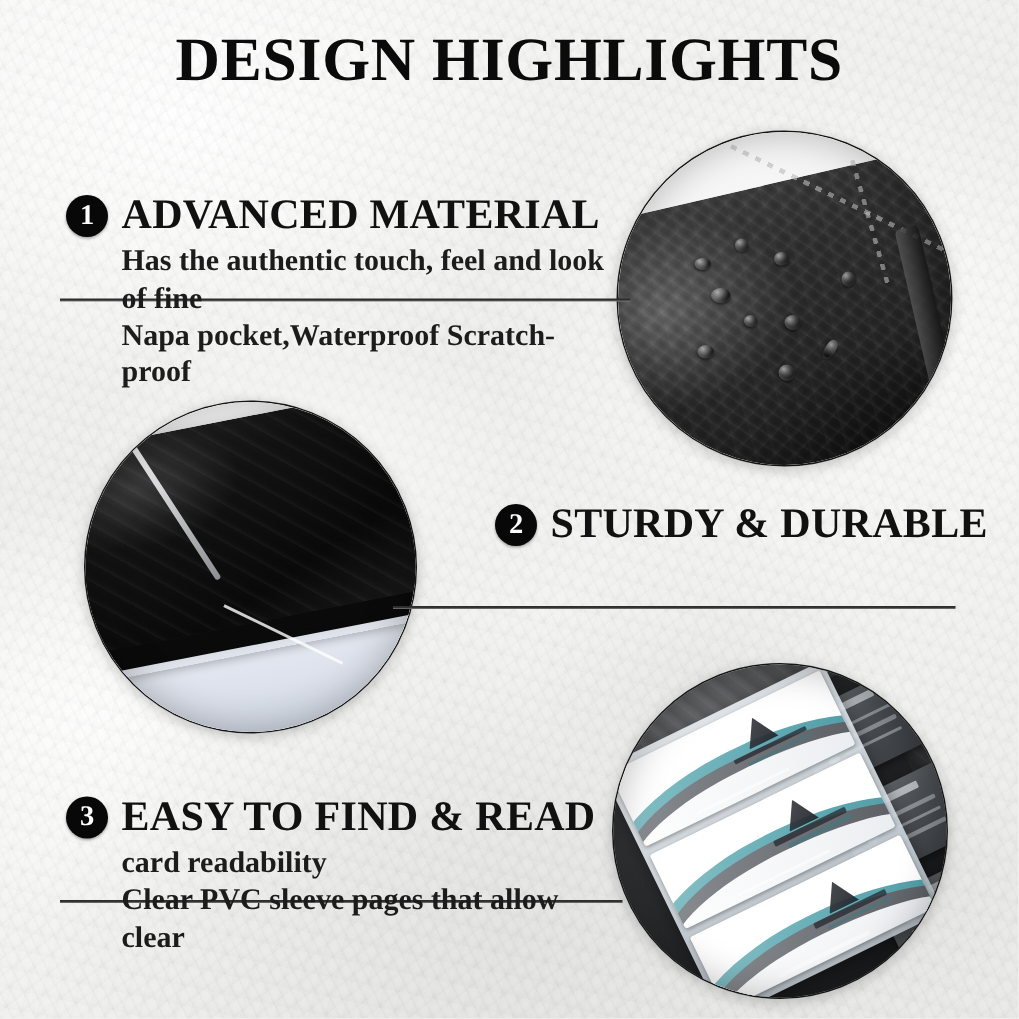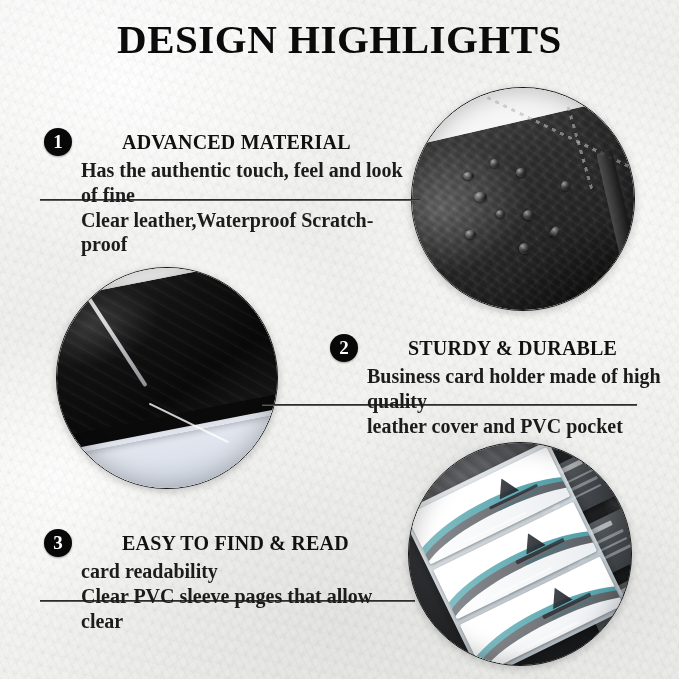--- a/index.html
+++ b/index.html
@@ -83,26 +83,25 @@
     background: #080808;
     color: #ffffff;
     font-size: 19px;
     font-weight: bold;
     line-height: 28px;
     text-align: center;
     flex: 0 0 auto;
     box-shadow: 0 1px 2px rgba(0,0,0,0.35);
   }
   .head {
-    font-size: 20px;
+    font-size: 28px;
     font-weight: bold;
     letter-spacing: 0.2px;
     color: #111111;
     white-space: nowrap;
-    margin-left: 41px;
   }
   .body-text {
     margin-top: 2px;
     margin-left: 37px;
     font-size: 20px;
     line-height: 1.24;
     color: #1c1c1c;
     font-weight: bold;
     max-width: 330px;
   }
@@ -448,21 +447,21 @@
 
   <div id="title">DESIGN HIGHLIGHTS</div>
 
   <div class="block" style="top:128px; left:44px;">
     <div class="head-row">
       <div class="badge">1</div>
       <div class="head">ADVANCED MATERIAL</div>
     </div>
     <div class="body-text">
       <span>Has the authentic touch, feel and look of fine</span>
-      <span>Clear leather,Waterproof Scratch-proof</span>
+      <span>Napa pocket,Waterproof Scratch-proof</span>
     </div>
   </div>
   <div class="rule" style="top:199px; left:40px; width:380px;"></div>
 
   <div class="photo" style="left:411px; top:87px; width:222px; height:222px;">
     <div class="photo-inner">
       <div class="p1-bg"></div>
       <div class="p1-leather"></div>
       <div class="p1-stitch"></div>
       <div class="p1-stitch s2"></div>
@@ -492,24 +491,20 @@
       <div class="p2-spine"></div>
       <div class="p2-fold"></div>
       <div class="vignette"></div>
     </div>
   </div>
 
   <div class="block" style="top:334px; left:330px;">
     <div class="head-row">
       <div class="badge">2</div>
       <div class="head">STURDY &amp; DURABLE</div>
-    </div>
-    <div class="body-text">
-      <span>Business card holder made of high quality</span>
-      <span>leather cover and PVC pocket</span>
     </div>
   </div>
   <div class="rule" style="top:404px; left:262px; width:375px;"></div>
 
   <div class="block" style="top:529px; left:44px;">
     <div class="head-row">
       <div class="badge">3</div>
       <div class="head">EASY TO FIND &amp; READ</div>
     </div>
     <div class="body-text">

